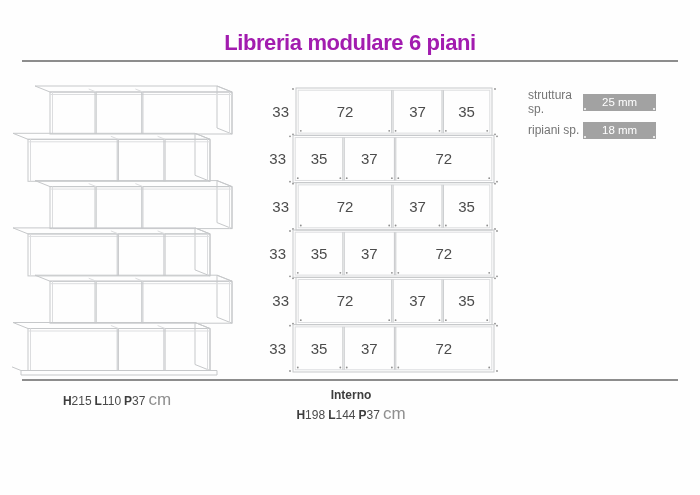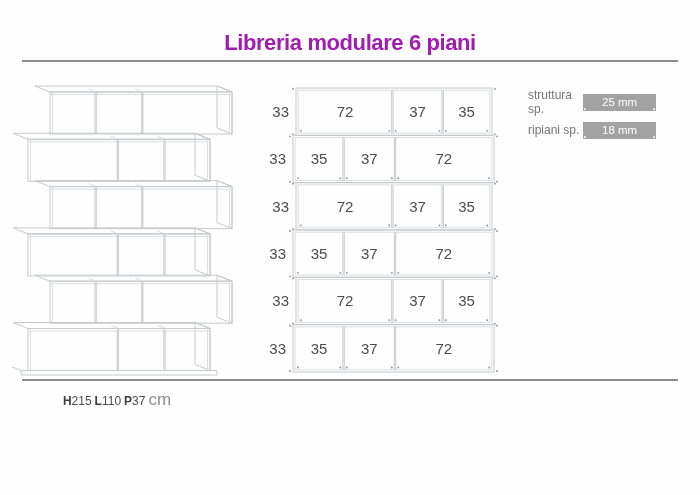--- a/index.html
+++ b/index.html
@@ -249,14 +249,20 @@
   </div>
 
   <div id="rule-bottom" class="rule"></div>
 
   <div id="esterno-block" class="fcol">
     <div class="dimline">
       <span class="dim"><b>H</b><span>215</span></span><span class="dim"><b>L</b><span>110</span></span><span class="dim"><b>P</b><span>37</span></span><span class="unit">cm</span>
     </div>
   </div>
 
+  <div id="interno-block" class="fcol">
+    <div class="ftitle">Interno</div>
+    <div class="dimline">
+      <span class="dim"><b>H</b><span>198</span></span><span class="dim"><b>L</b><span>144</span></span><span class="dim"><b>P</b><span>37</span></span><span class="unit">cm</span>
+    </div>
+  </div>
 
 </div>
 
 </body></html>

